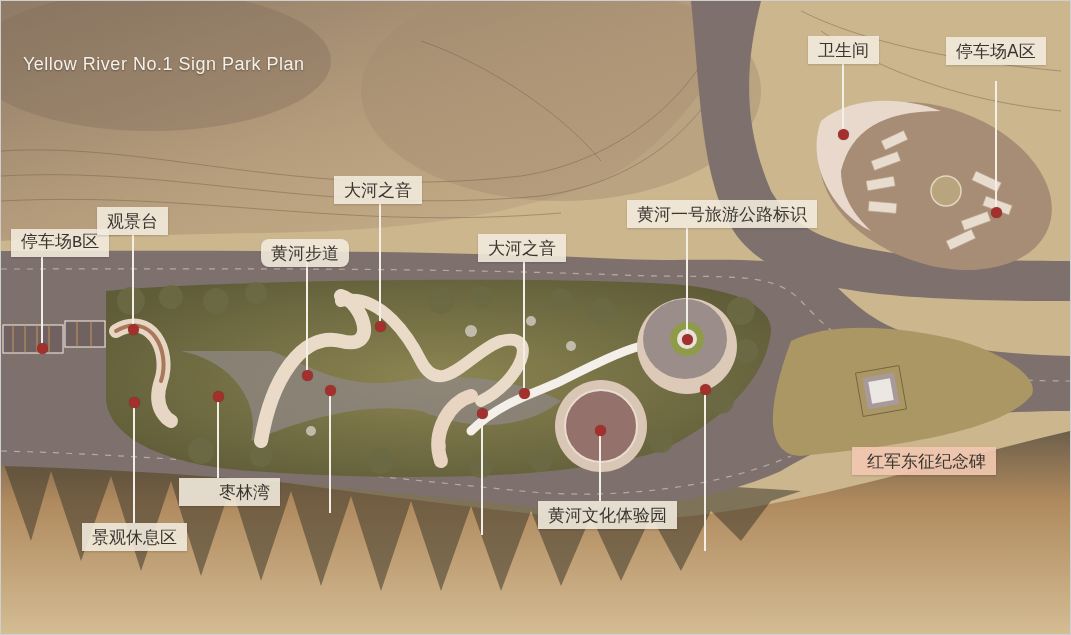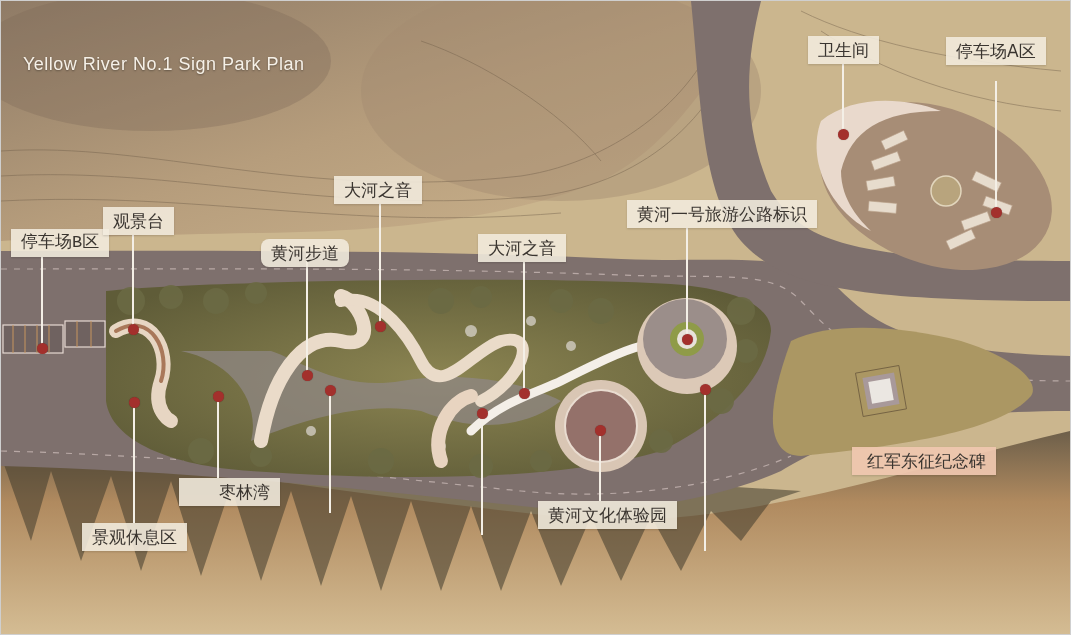--- a/index.html
+++ b/index.html
@@ -150,21 +150,21 @@
     <rect x="869" y="379" width="22" height="22" transform="rotate(-10 880 390)" fill="#ebe7e2"></rect>
   </svg>
 
   <div class="title-en">Yellow River No.1 Sign Park Plan</div>
 
   <div id="labels"></div>
 <div class="leader" style="left: 40px; top: 256px; height: 91px;"></div>
     <div class="label" style="left: 10px; top: 228px; font-family: Liberation Mono, monospace;">停车场B区</div>
     <div class="pin" style="left: 35.5px; top: 341.5px; background: rgb(163, 48, 44);"></div>
     <div class="leader" style="left: 131px; top: 234px; height: 94px;"></div>
-    <div class="label" style="left: 102px; top: 206px;">观景台</div>
+    <div class="label" style="left: 96px; top: 206px;">观景台</div>
     <div class="pin" style="left: 126.5px; top: 322.5px; background: rgb(163, 48, 44);"></div>
     <div class="leader" style="left: 305px; top: 253px; height: 121px;"></div>
     <div class="label" style="left: 260px; top: 238px; border-radius: 8px;">黄河步道</div>
     <div class="pin" style="left: 300.5px; top: 368.5px; background: rgb(163, 48, 44);"></div>
     <div class="leader" style="left: 378px; top: 203px; height: 122px;"></div>
     <div class="label" style="left: 333px; top: 175px;">大河之音</div>
     <div class="pin" style="left: 373.5px; top: 319.5px; background: rgb(163, 48, 44);"></div>
     <div class="leader" style="left: 522px; top: 261px; height: 131px;"></div>
     <div class="label" style="left: 477px; top: 233px;">大河之音</div>
     <div class="pin" style="left: 517.5px; top: 386.5px; background: rgb(163, 48, 44);"></div>

